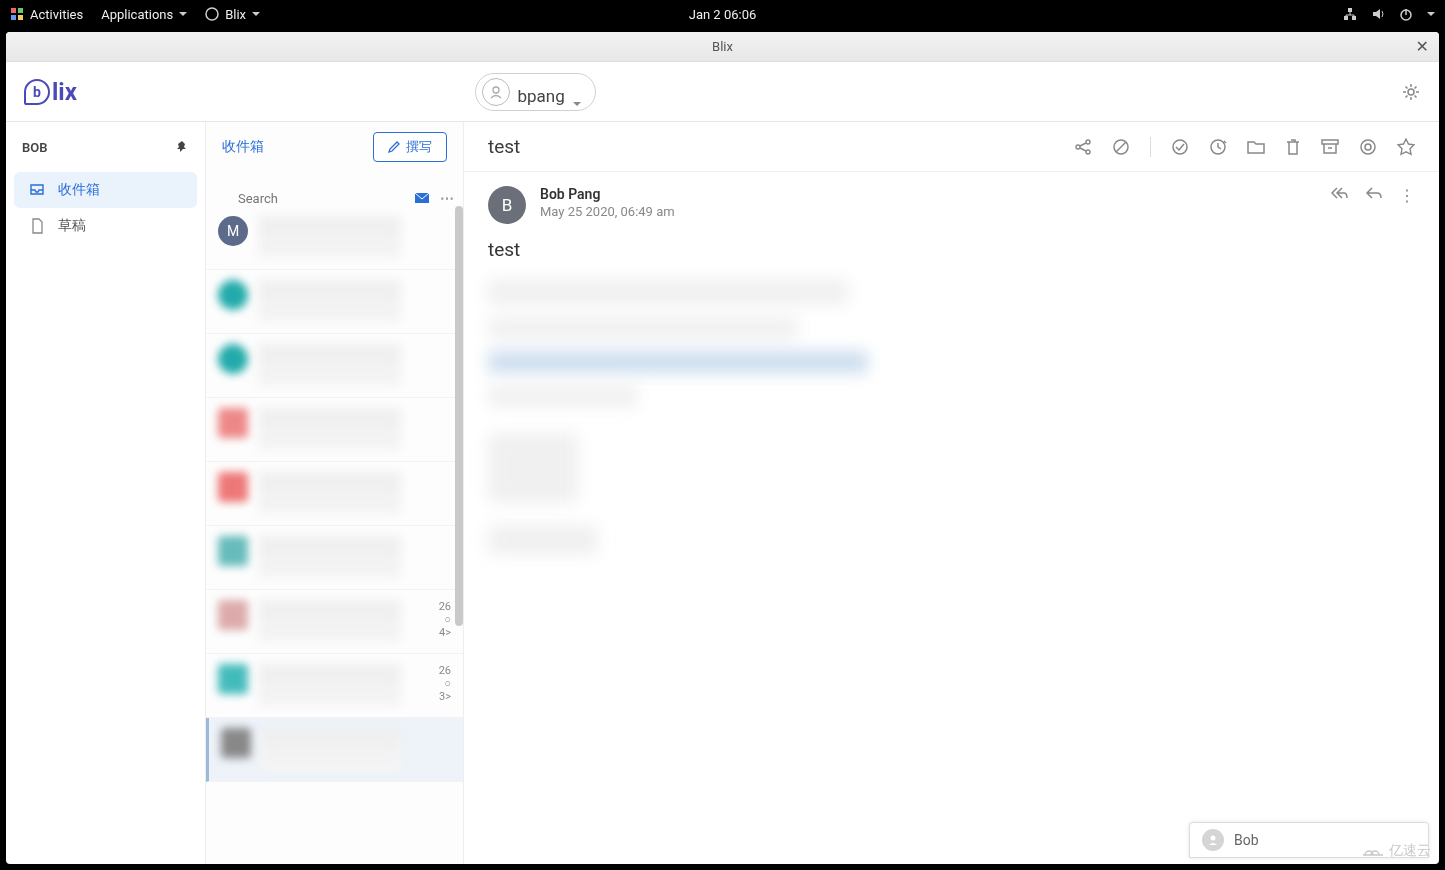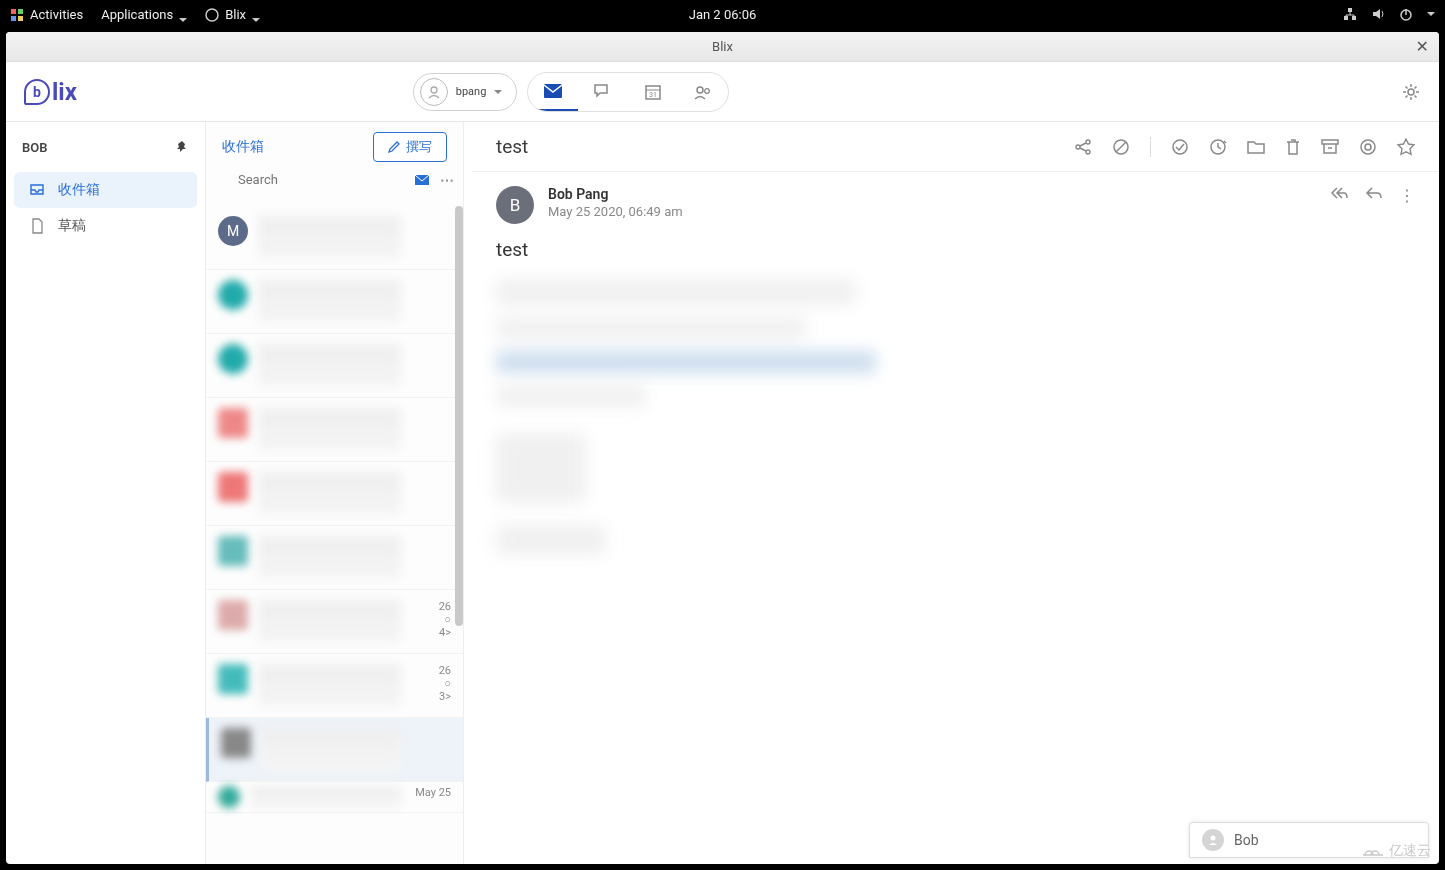--- a/index.html
+++ b/index.html
@@ -3,34 +3,34 @@
 <meta charset="utf-8">
 <style>
 * { margin:0; padding:0; box-sizing:border-box; font-family:-apple-system,BlinkMacSystemFont,"Segoe UI",Roboto,sans-serif; }
 body { width:1445px; height:870px; background:#000; overflow:hidden; font-size:14px; color:#333; }
 
 
 .sysbar { height:28px; background:#000; color:#eee; display:flex; align-items:center; padding:0 10px; font-size:13px; }
 .sysbar .left { display:flex; gap:18px; align-items:center; }
 .sysbar .center { position:absolute; left:50%; transform:translateX(-50%); }
 .sysbar .right { margin-left:auto; display:flex; gap:14px; align-items:center; }
-.sysbar .si { display:flex; align-items:flex-end; gap:6px; cursor:pointer; }
+.sysbar .si { display:flex; align-items:center; gap:6px; cursor:pointer; }
 .tri-down { width:0; height:0; border-left:4px solid transparent; border-right:4px solid transparent; border-top:4px solid #ccc; display:inline-block; }
 
 
 .win { position:absolute; left:6px; top:32px; right:6px; bottom:6px; background:#fff; border-radius:4px; display:flex; flex-direction:column; overflow:hidden; box-shadow:0 0 0 1px rgba(0,0,0,.2); }
 .titlebar { height:30px; background:linear-gradient(#f2f2f2,#e8e8e8); border-bottom:1px solid #ddd; display:flex; align-items:center; justify-content:center; font-size:13px; color:#555; position:relative; }
 .titlebar .close { position:absolute; right:10px; font-size:16px; color:#555; cursor:pointer; }
 
 
 .toolbar { height:60px; border-bottom:1px solid #e5e5e5; display:flex; align-items:center; padding:0 18px; }
 .logo { font-size:24px; font-weight:700; color:#4a4ab8; display:flex; align-items:center; gap:2px; }
 .logo .cap { width:26px; height:26px; border:2.5px solid #4a4ab8; border-radius:50% 50% 50% 10%; display:inline-flex; align-items:center; justify-content:center; font-size:14px; }
 .tbcenter { margin:0 auto; display:flex; align-items:center; gap:0; }
-.acct { border:1px solid #d0d0d0; border-radius:22px; padding:4px 14px 4px 6px; display:flex; align-items:center; gap:8px; font-size:11px; color:#444; cursor:pointer; margin-right:10px; }
+.acct { border:1px solid #d0d0d0; border-radius:22px; padding:4px 14px 4px 6px; display:flex; align-items:flex-end; gap:8px; font-size:17px; color:#444; cursor:pointer; margin-right:10px; }
 .acct .av { width:28px; height:28px; border-radius:50%; border:1.5px solid #bbb; display:flex; align-items:center; justify-content:center; color:#aaa; }
 .nav { display:flex; border:1px solid #e0e0e0; border-radius:22px 22px 22px 22px; overflow:hidden; }
 .nav .ni { width:50px; height:38px; display:flex; align-items:center; justify-content:center; cursor:pointer; color:#888; }
 .nav .ni.active { color:#1a4db3; border-bottom:2px solid #1a4db3; }
 .gear { margin-left:auto; color:#888; cursor:pointer; }
 
 
 .body { flex:1; display:flex; overflow:hidden; }
 
 
@@ -40,35 +40,35 @@
 .fld { display:flex; align-items:center; gap:12px; padding:9px 22px; color:#555; cursor:pointer; font-size:14px; }
 .fld.active { background:#eaf2fc; color:#2a6fd6; border-radius:6px; margin:0 8px; padding-left:14px; }
 .fld .fic { width:18px; display:flex; justify-content:center; color:inherit; }
 .fld .more-ic { margin-left:auto; color:#aaa; }
 
 
 .list { width:258px; border-right:1px solid #eee; display:flex; flex-direction:column; background:#fdfdfd; }
 .list-head { height:50px; display:flex; align-items:center; padding:0 16px; gap:10px; }
 .list-head .lbl { color:#2a6fd6; font-size:14px; }
 .compose { margin-left:auto; border:1px solid #2a6fd6; color:#2a6fd6; border-radius:4px; padding:5px 14px; font-size:13px; display:flex; align-items:center; gap:6px; cursor:pointer; background:#fff; }
-.list-sub { height:34px; display:flex; align-items:flex-start; padding:0 12px; gap:10px; color:#999; }
+.list-sub { height:34px; display:flex; align-items:flex-end; padding:0 12px; gap:10px; color:#999; }
 .list-sub input { border:none; outline:none; flex:1; font-size:13px; background:transparent; color:#555; }
 .list-sub .su { margin-left:auto; display:flex; gap:10px; align-items:center; }
 .msgs { flex:1; overflow-y:auto; position:relative; }
 .msg { padding:10px 12px; border-bottom:1px solid #f2f2f2; display:flex; gap:10px; cursor:pointer; min-height:64px; }
 .msg.sel { background:#eef3f9; border-left:3px solid #9cb8da; }
 .msg .mav { width:30px; height:30px; border-radius:50%; background:#5c6b8a; color:#fff; display:flex; align-items:center; justify-content:center; font-size:14px; flex-shrink:0; }
 .msg .mav.sq { border-radius:4px; }
 .msg .mav.blur { filter:blur(4px); }
 .msg .mb { flex:1; filter:blur(5px); background:linear-gradient(#eee,#f5f5f5); border-radius:3px; min-height:30px; }
 .msg .mr { font-size:11px; color:#888; text-align:right; min-width:40px; }
 .scroll-ind { position:absolute; right:0; top:0; width:8px; height:420px; background:#c9c9c9; border-radius:4px; }
 
 
-.reader { flex:1; display:flex; flex-direction:column; overflow:hidden;padding-left:8px; }
+.reader { flex:1; display:flex; flex-direction:column; overflow:hidden; }
 .r-head { height:50px; display:flex; align-items:center; padding:0 24px; border-bottom:1px solid #f0f0f0; }
 .r-head .subj { font-size:19px; color:#3a3a3a; }
 .r-head .acts { margin-left:auto; display:flex; gap:20px; align-items:center; color:#888; }
 .r-head .acts .ai { cursor:pointer; display:flex; }
 .r-head .sep { width:1px; height:20px; background:#ddd; }
 .r-meta { display:flex; padding:14px 24px 8px; gap:14px; align-items:flex-start; }
 .r-meta .rav { width:38px; height:38px; border-radius:50%; background:#6b6f7a; color:#fff; display:flex; align-items:center; justify-content:center; font-size:17px; }
 .r-meta .rinfo .from { font-weight:600; font-size:14px; }
 .r-meta .rinfo .date { color:#888; font-size:13px; margin-top:2px; }
 .r-meta .racts { margin-left:auto; display:flex; gap:16px; color:#888; }
@@ -147,47 +147,20 @@
       <div class="acct">
         <span class="av">
           <svg width="16" height="16">
               <circle cx="8" cy="6" r="3" fill="none" stroke="#aaa" stroke-width="1.3"></circle>
               <path d="M3 14q5-5 10 0" fill="none" stroke="#aaa" stroke-width="1.3"></path>
             </svg>
         </span>
         <span>bpang</span>
         <span class="tri-down" style="border-top-color:#888"></span>
       </div>
-      <div class="nav">
-        <div class="ni active">
-          <svg width="20" height="16">
-              <rect x="1" y="1" width="18" height="14" rx="1" fill="#1a4db3"></rect>
-              <path d="M1 2l9 7 9-7" stroke="#fff" fill="none" stroke-width="1.5"></path>
-            </svg>
-        </div>
-        <div class="ni">
-          <svg width="20" height="18">
-              <path d="M2 2h12v8H7l-3 3v-3H2z" fill="none" stroke="#888" stroke-width="1.5"></path>
-            </svg>
-        </div>
-        <div class="ni">
-          <svg width="18" height="18">
-              <rect x="2" y="3" width="14" height="13" fill="none" stroke="#888" stroke-width="1.5"></rect>
-              <line x1="2" y1="7" x2="16" y2="7" stroke="#888"></line>
-              <text x="9" y="14" font-size="7" text-anchor="middle" fill="#888">31</text>
-            </svg>
-        </div>
-        <div class="ni">
-          <svg width="20" height="16">
-              <circle cx="7" cy="6" r="3" fill="none" stroke="#888" stroke-width="1.5"></circle>
-              <circle cx="14" cy="7" r="2.3" fill="none" stroke="#888" stroke-width="1.3"></circle>
-              <path d="M2 15q5-5 10 0" fill="none" stroke="#888" stroke-width="1.5"></path>
-            </svg>
-        </div>
-      </div>
     </div>
     <div class="gear">
       <svg width="20" height="20">
           <circle cx="10" cy="10" r="3" fill="none" stroke="#888" stroke-width="1.5"></circle>
           <path d="M10 2v3M10 15v3M2 10h3M15 10h3M4.5 4.5l2 2M13.5 13.5l2 2M15.5 4.5l-2 2M6.5 13.5l-2 2" stroke="#888" stroke-width="1.5"></path>
         </svg>
     </div>
   </div>
 
   <div class="body">
@@ -286,25 +259,20 @@
         <div class="msg">
             <div class="mav sq blur" style="background:#4bb"></div>
             <div class="mb"></div>
             <div class="mr"><span>26</span><br>○<br><span>3&gt;</span></div>
           </div>
         <div class="msg sel">
             <div class="mav sq blur" style="background:#888"></div>
             <div class="mb"></div>
             <div class="mr"></div>
           </div>
-        <div class="msg" style="min-height:26px;padding:4px 12px">
-            <div class="mav blur" style="background:#3a9;width:22px;height:22px"></div>
-            <div class="mb" style="min-height:14px"></div>
-            <div class="mr">May 25</div>
-          </div>
       </div>
     </div>
 
     <div class="reader">
       <div class="r-head">
         <span class="subj">test</span>
         <div class="acts">
           <span class="ai">
               <svg width="18" height="18">
                 <circle cx="4" cy="9" r="2" fill="none" stroke="#888" stroke-width="1.4"></circle>

